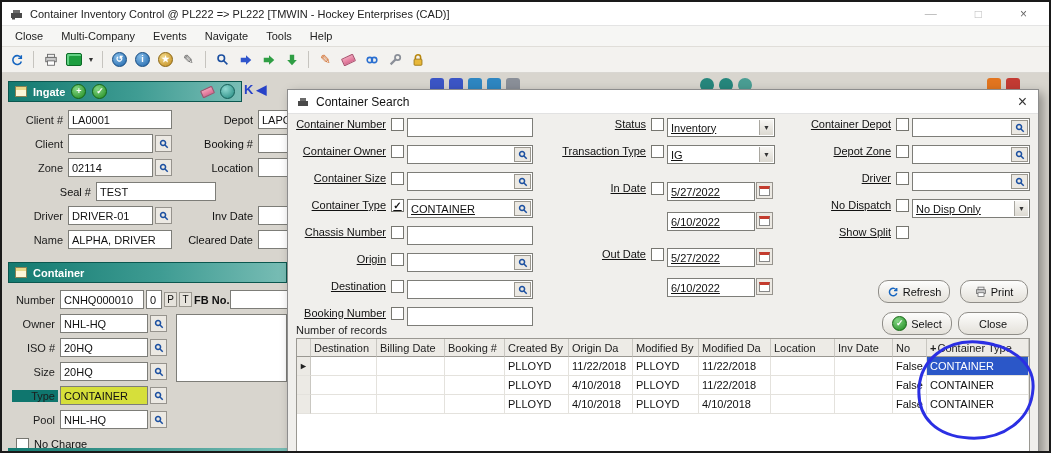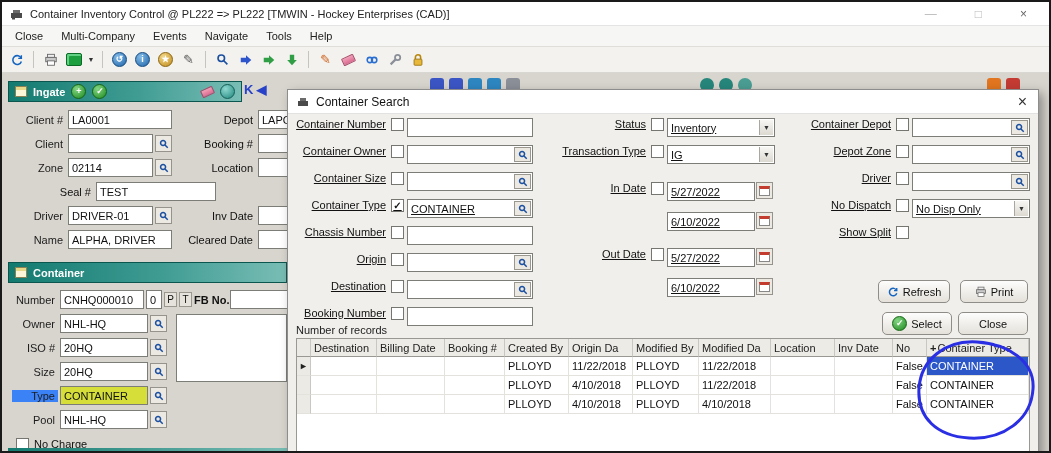--- a/index.html
+++ b/index.html
@@ -46,21 +46,21 @@
   .w104{width:104px;flex:0 0 104px;}
   .w85{width:85px;flex:0 0 85px;}
   .w88{width:88px;flex:0 0 88px;}
   .w84{width:84px;flex:0 0 84px;}
   .w120{width:120px;flex:0 0 120px;}
   .w60{width:60px;flex:0 0 60px;}
   .w16{width:16px;flex:0 0 16px;}
   .lookup-btn{width:17px;height:17px;flex:0 0 17px;background:#ece9e3;border:1px solid #96938d;display:inline-flex;align-items:center;justify-content:center;}
   .ptbox{width:13px;height:15px;flex:0 0 13px;background:#e6e3dc;border:1px solid #9a978f;display:inline-flex;align-items:center;justify-content:center;font-size:10px;}
   .fb-label{width:34px;flex:0 0 34px;text-align:right;padding-right:2px;white-space:nowrap;font-weight:bold;}
-  .hl-label{background:#3b82f6;}
+  .hl-label{background:#0f766e;}
   .hl-input{background:#d6df3a !important;}
   .memo-box{position:absolute;left:168px;top:236px;width:111px;height:68px;background:#fff;border:1px solid #7d7d78;}
   .ncrow{position:absolute;left:8px;height:16px;display:flex;align-items:center;gap:5px;}
   .cb{width:13px;height:13px;flex:0 0 13px;background:#fff;border:1px solid #767670;display:inline-flex;align-items:center;justify-content:center;font-size:10px;font-weight:bold;line-height:1;color:#111;}
   .bottom-strip{position:absolute;left:0;top:370px;width:279px;height:7px;background:linear-gradient(90deg,#137a70,#79bdb5);}
 
   .vcr-frag{position:absolute;left:242px;top:80px;z-index:3;color:#2742c8;font-weight:bold;font-size:13px;letter-spacing:3px;white-space:nowrap;}
   .sliver{position:absolute;top:76px;height:11px;overflow:hidden;display:flex;gap:5px;z-index:2;}
   .sq{width:14px;height:14px;border-radius:3px;display:inline-block;}
   .rnd{width:14px;height:14px;border-radius:50%;display:inline-block;}
@@ -77,21 +77,21 @@
   .srow .cb{margin:0 3px;}
   .sinput{position:relative;width:126px;flex:0 0 126px;height:19px;background:#fff;border:1px solid #7d7d78;display:flex;align-items:center;padding:0 3px;overflow:hidden;white-space:nowrap;}
   .rinput{width:118px;flex:0 0 118px;}
   .inline-lookup{position:absolute;right:1px;top:1px;width:17px;height:15px;background:#ece9e3;border:1px solid #9a978f;display:flex;align-items:center;justify-content:center;}
   .sdd{position:relative;width:108px;flex:0 0 108px;height:19px;background:#fff;border:1px solid #7d7d78;display:flex;align-items:center;padding:0 16px 0 3px;overflow:hidden;white-space:nowrap;}
   .rdd{width:118px;flex:0 0 118px;}
   .dd-caret{position:absolute;right:1px;top:1px;bottom:1px;width:14px;background:linear-gradient(#f7f6f3,#dcd9d1);border-left:1px solid #a9a7a0;display:flex;align-items:center;justify-content:center;font-size:7px;color:#333;}
   .sdate{width:88px;flex:0 0 88px;height:19px;background:#fff;border:1px solid #7d7d78;display:flex;align-items:center;padding:0 3px;overflow:hidden;white-space:nowrap;}
   .calbtn{width:17px;height:17px;flex:0 0 17px;margin-left:1px;background:#ece9e3;border:1px solid #96938d;display:inline-flex;align-items:center;justify-content:center;}
   .cal-ico{width:11px;height:10px;background:#fff;border:1px solid #888;border-top:3px solid #c43c2e;}
-  .btn{position:absolute;height:23px;border:1px solid #8f8d88;border-radius:5px;background:linear-gradient(#fdfdfc,#e4e1da);display:flex;align-items:center;justify-content:center;gap:4px;font-size:11px;color:#111;}
+  .btn{position:absolute;height:23px;border:1px solid #8f8d88;border-radius:10px;background:linear-gradient(#fdfdfc,#e4e1da);display:flex;align-items:center;justify-content:center;gap:4px;font-size:11px;color:#111;}
   .records-label{position:absolute;left:8px;top:210px;color:#222;text-align:right;}
 
   
   .grid{position:absolute;left:8px;right:8px;top:224px;bottom:2px;background:#fff;border:1px solid #9a9892;overflow:hidden;}
   .grow{display:flex;}
   .gh{height:18px;background:#edebe6;border-right:1px solid #c9c7c1;border-bottom:1px solid #9a9892;display:flex;align-items:center;padding:0 3px;overflow:hidden;white-space:nowrap;color:#222;}
   .gc{height:19px;border-right:1px solid #e4e2dd;border-bottom:1px solid #e4e2dd;display:flex;align-items:center;padding:0 3px;overflow:hidden;white-space:nowrap;}
   .selcol{background:#eceae5;border-right:1px solid #c9c7c1;justify-content:center;padding:0;font-size:9px;color:#222;}
   .c0{width:14px;flex:0 0 14px;}
   .c1{width:66px;flex:0 0 66px;}

